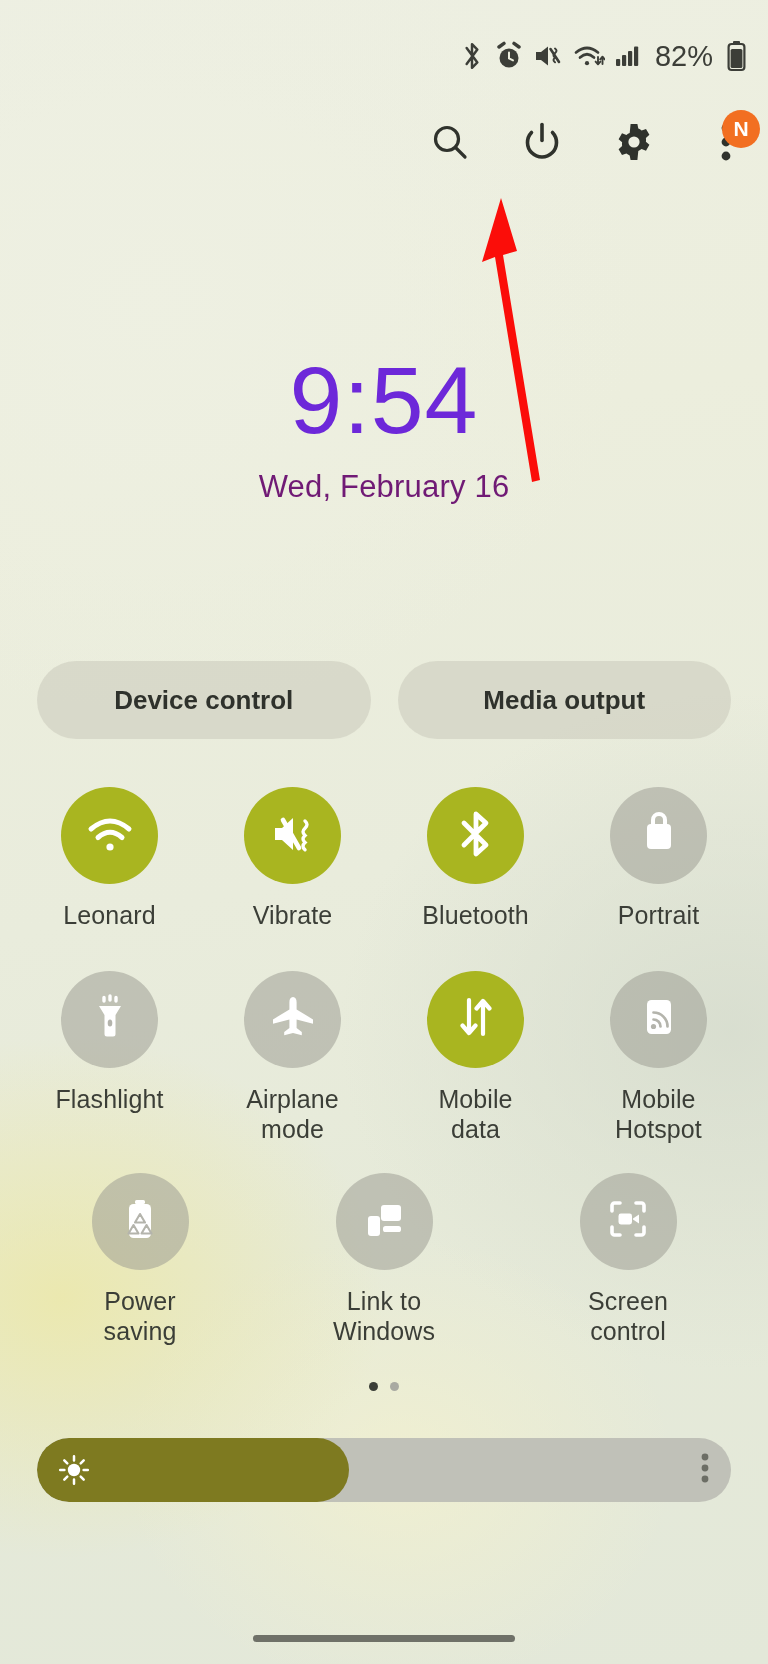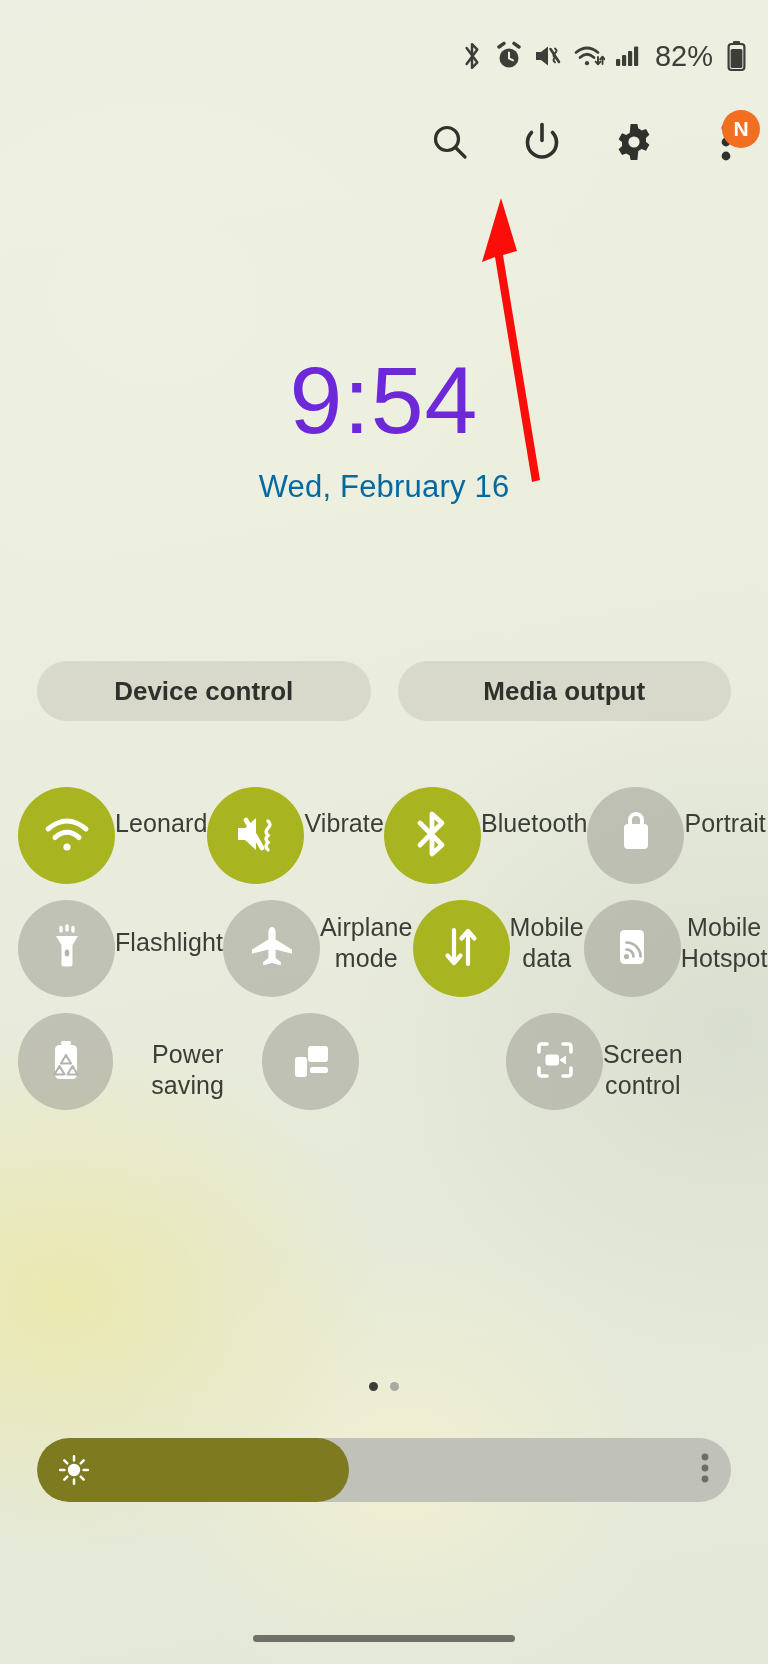--- a/index.html
+++ b/index.html
@@ -55,42 +55,42 @@
   }
 
   
   .clockwrap { position:absolute; top:352px; left:0; right:0; text-align:center; }
   .clock {
     font-size:95px; font-weight:300; color:#6d28d9;
     line-height:1.02; letter-spacing:1px;
   }
   .datetext {
     margin-top:20px; font-size:31px; font-weight:400;
-    color:#0369a1; letter-spacing:.2px;
+    color:#701a75; letter-spacing:.2px;
   }
 
   
   .pills {
     position:absolute; top:661px; left:37px; right:37px;
     display:flex; gap:27px;
   }
   .pill {
-    flex:1; height:60px; border-radius:41px;
+    flex:1; height:78px; border-radius:41px;
     background:rgba(205,205,190,.62);
     display:flex; align-items:center; justify-content:center;
     font-size:26px; font-weight:700; color:#2f322c;
   }
 
   
   .tiles {
     position:absolute; top:787px; left:18px; right:18px;
   }
   .trow { display:flex; }
   .tile {
-    flex:1; display:flex; flex-direction:row; align-items:center;
+    flex:1; display:flex; flex-direction:column; align-items:center;
   }
   .tile-circle {
     width:97px; height:97px; border-radius:50%;
     display:flex; align-items:center; justify-content:center;
     margin-bottom:16px;
   }
   .tile-circle.on  { background:#a9b520; }
   .tile-circle.off { background:rgba(155,155,145,.52); }
   .tile-label {
     font-size:25px; color:#3b3e37; text-align:center;
@@ -378,20 +378,21 @@
       <div class="tile">
         <div class="tile-circle off">
           <span>
             <svg width="54" height="54" viewBox="0 0 54 54">
               <rect x="24" y="13" width="20" height="16" rx="3" fill="#fff"></rect>
               <rect x="11" y="24" width="12" height="20" rx="3" fill="#fff"></rect>
               <rect x="26" y="34" width="18" height="6" rx="2.6" fill="#fff"></rect>
             </svg>
           </span>
         </div>
+        <div class="tile-label"><span>Link to</span><br><span>Windows</span></div>
       </div>
 
       <div class="tile">
         <div class="tile-circle off">
           <span>
             <svg width="54" height="54" viewBox="0 0 54 54">
               <path d="M11 19 V13.5 A2.5 2.5 0 0 1 13.5 11 H19 M35 11 h5.5 A2.5 2.5 0 0 1 43 13.5 V19
                        M43 35 v5.5 a2.5 2.5 0 0 1-2.5 2.5 H35 M19 43 h-5.5 A2.5 2.5 0 0 1 11 40.5 V35" fill="none" stroke="#fff" stroke-width="3.6" stroke-linecap="round"></path>
               <rect x="17.5" y="21.5" width="13.5" height="11" rx="2.4" fill="#fff"></rect>
               <path d="M32 26.5 L38 22.5 V31.5 L32 27.5 Z" fill="#fff"></path>

